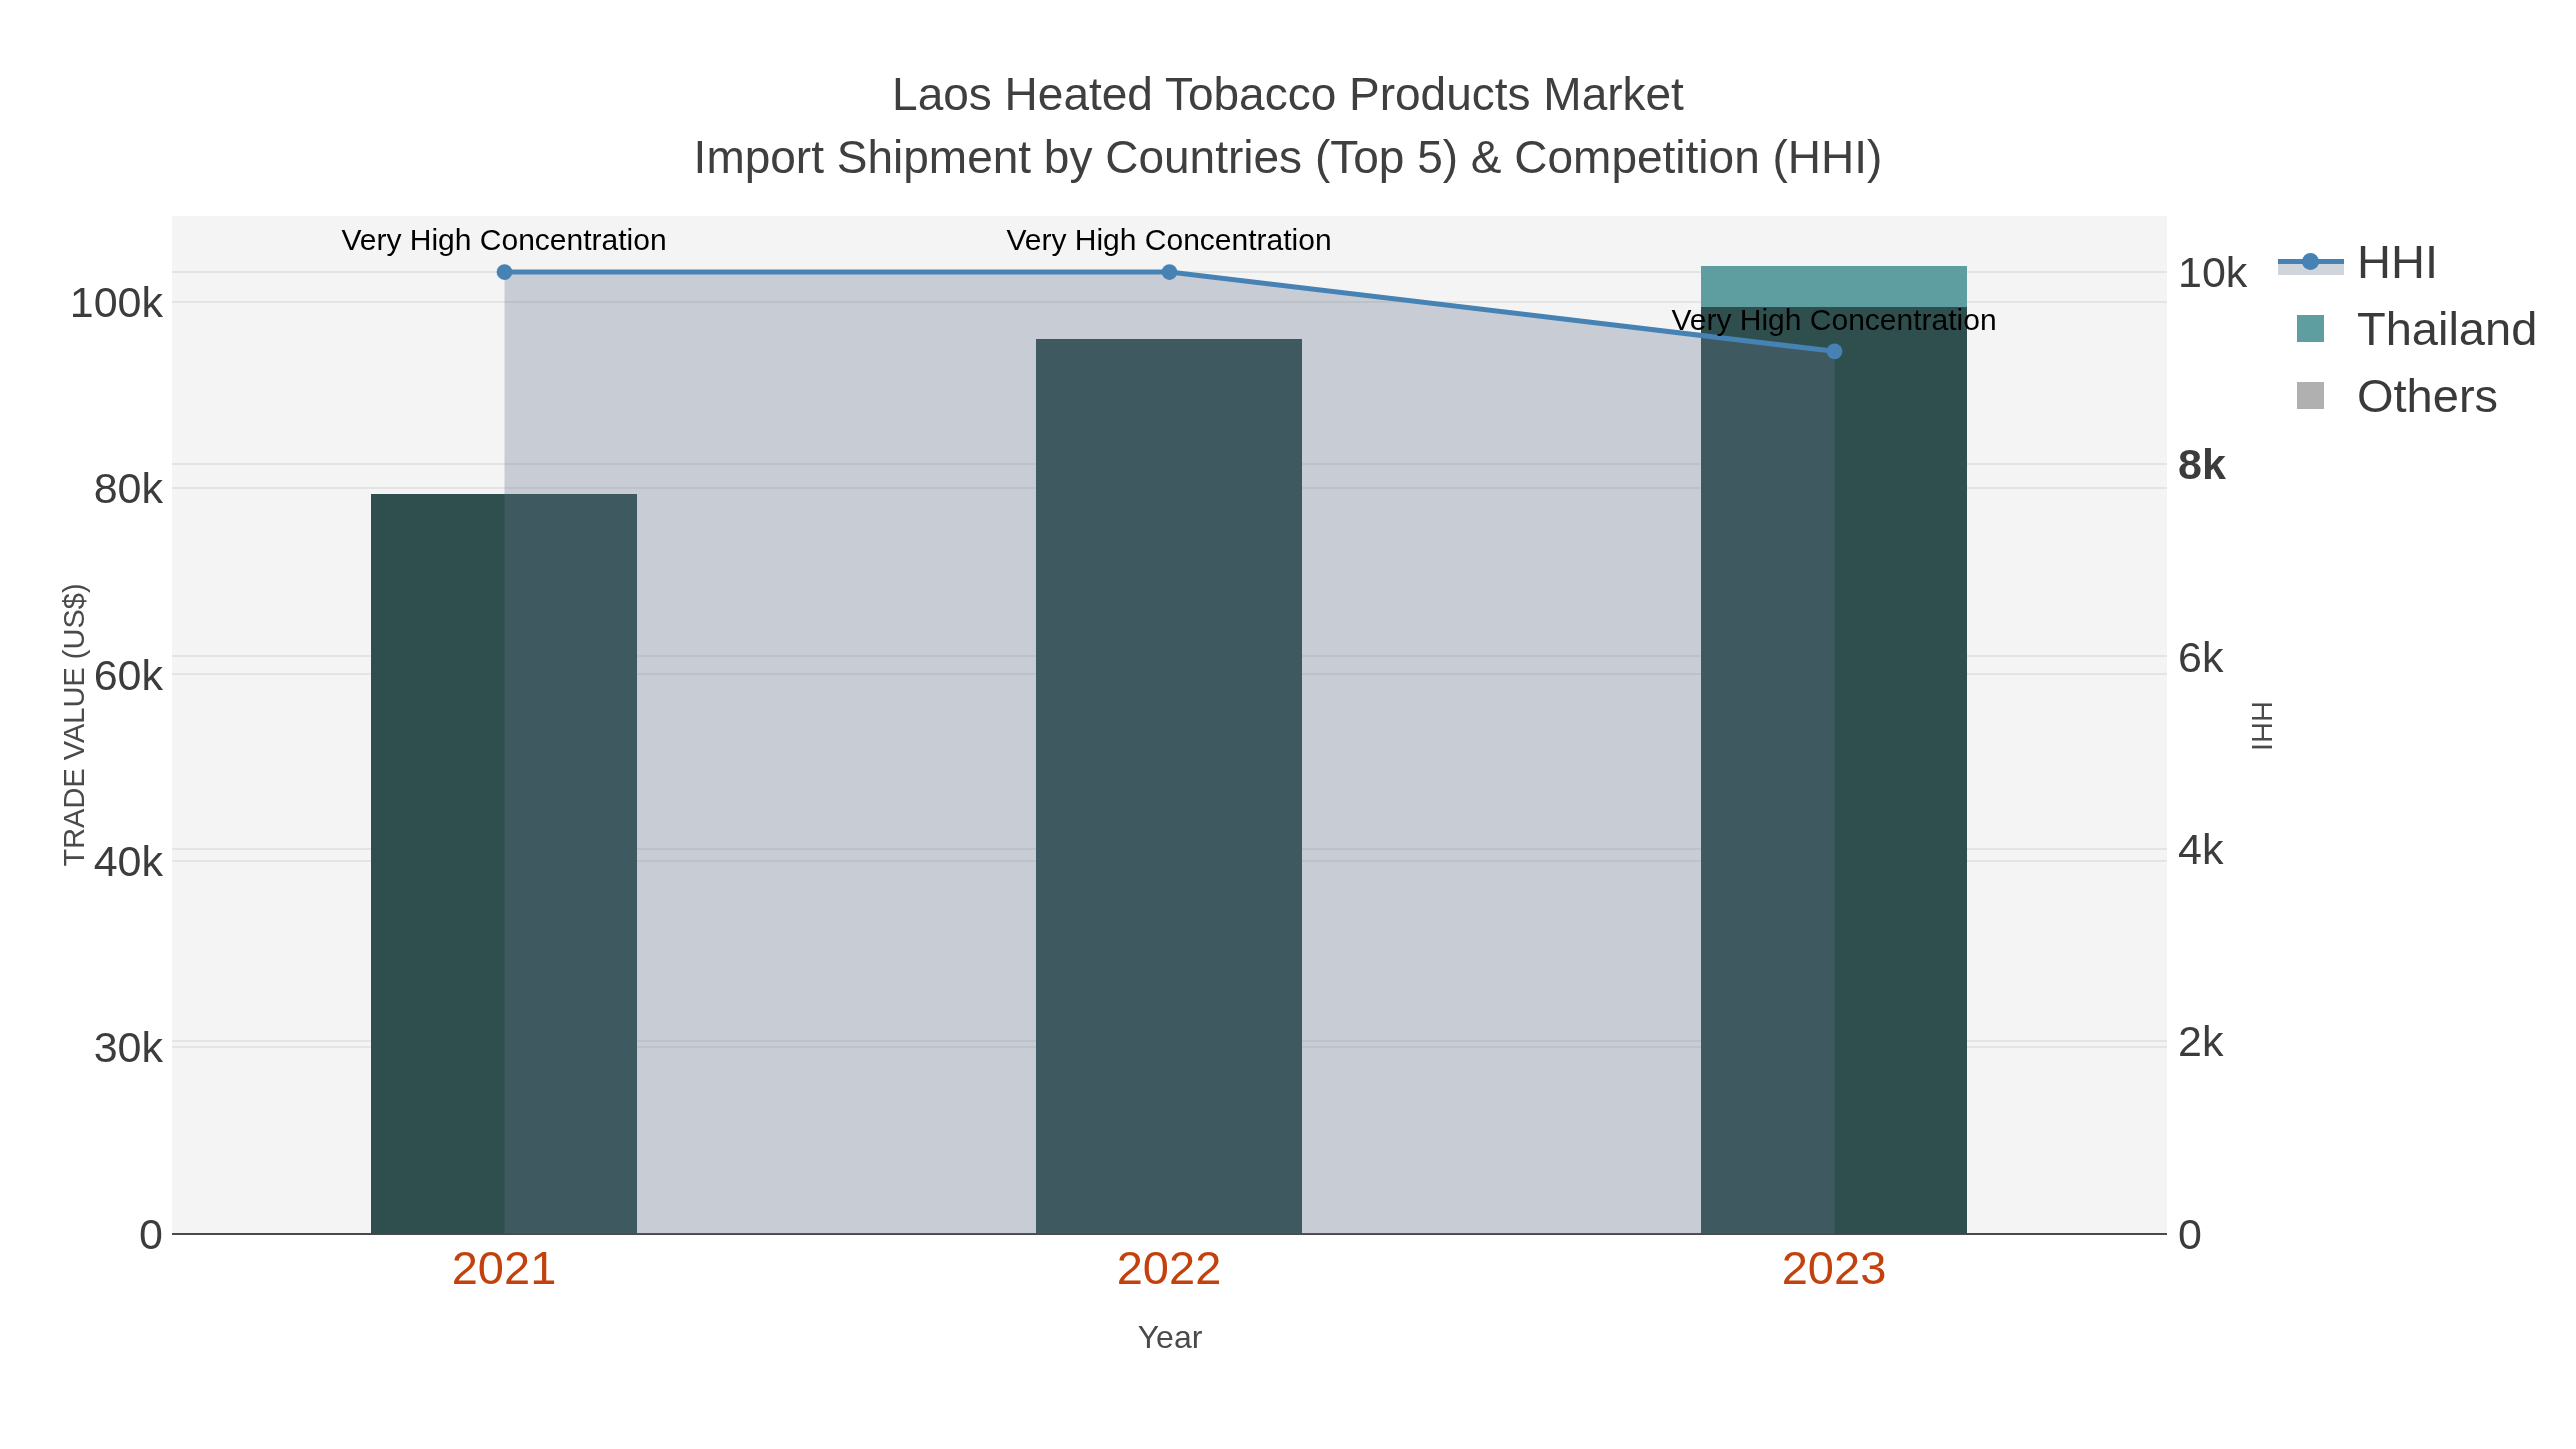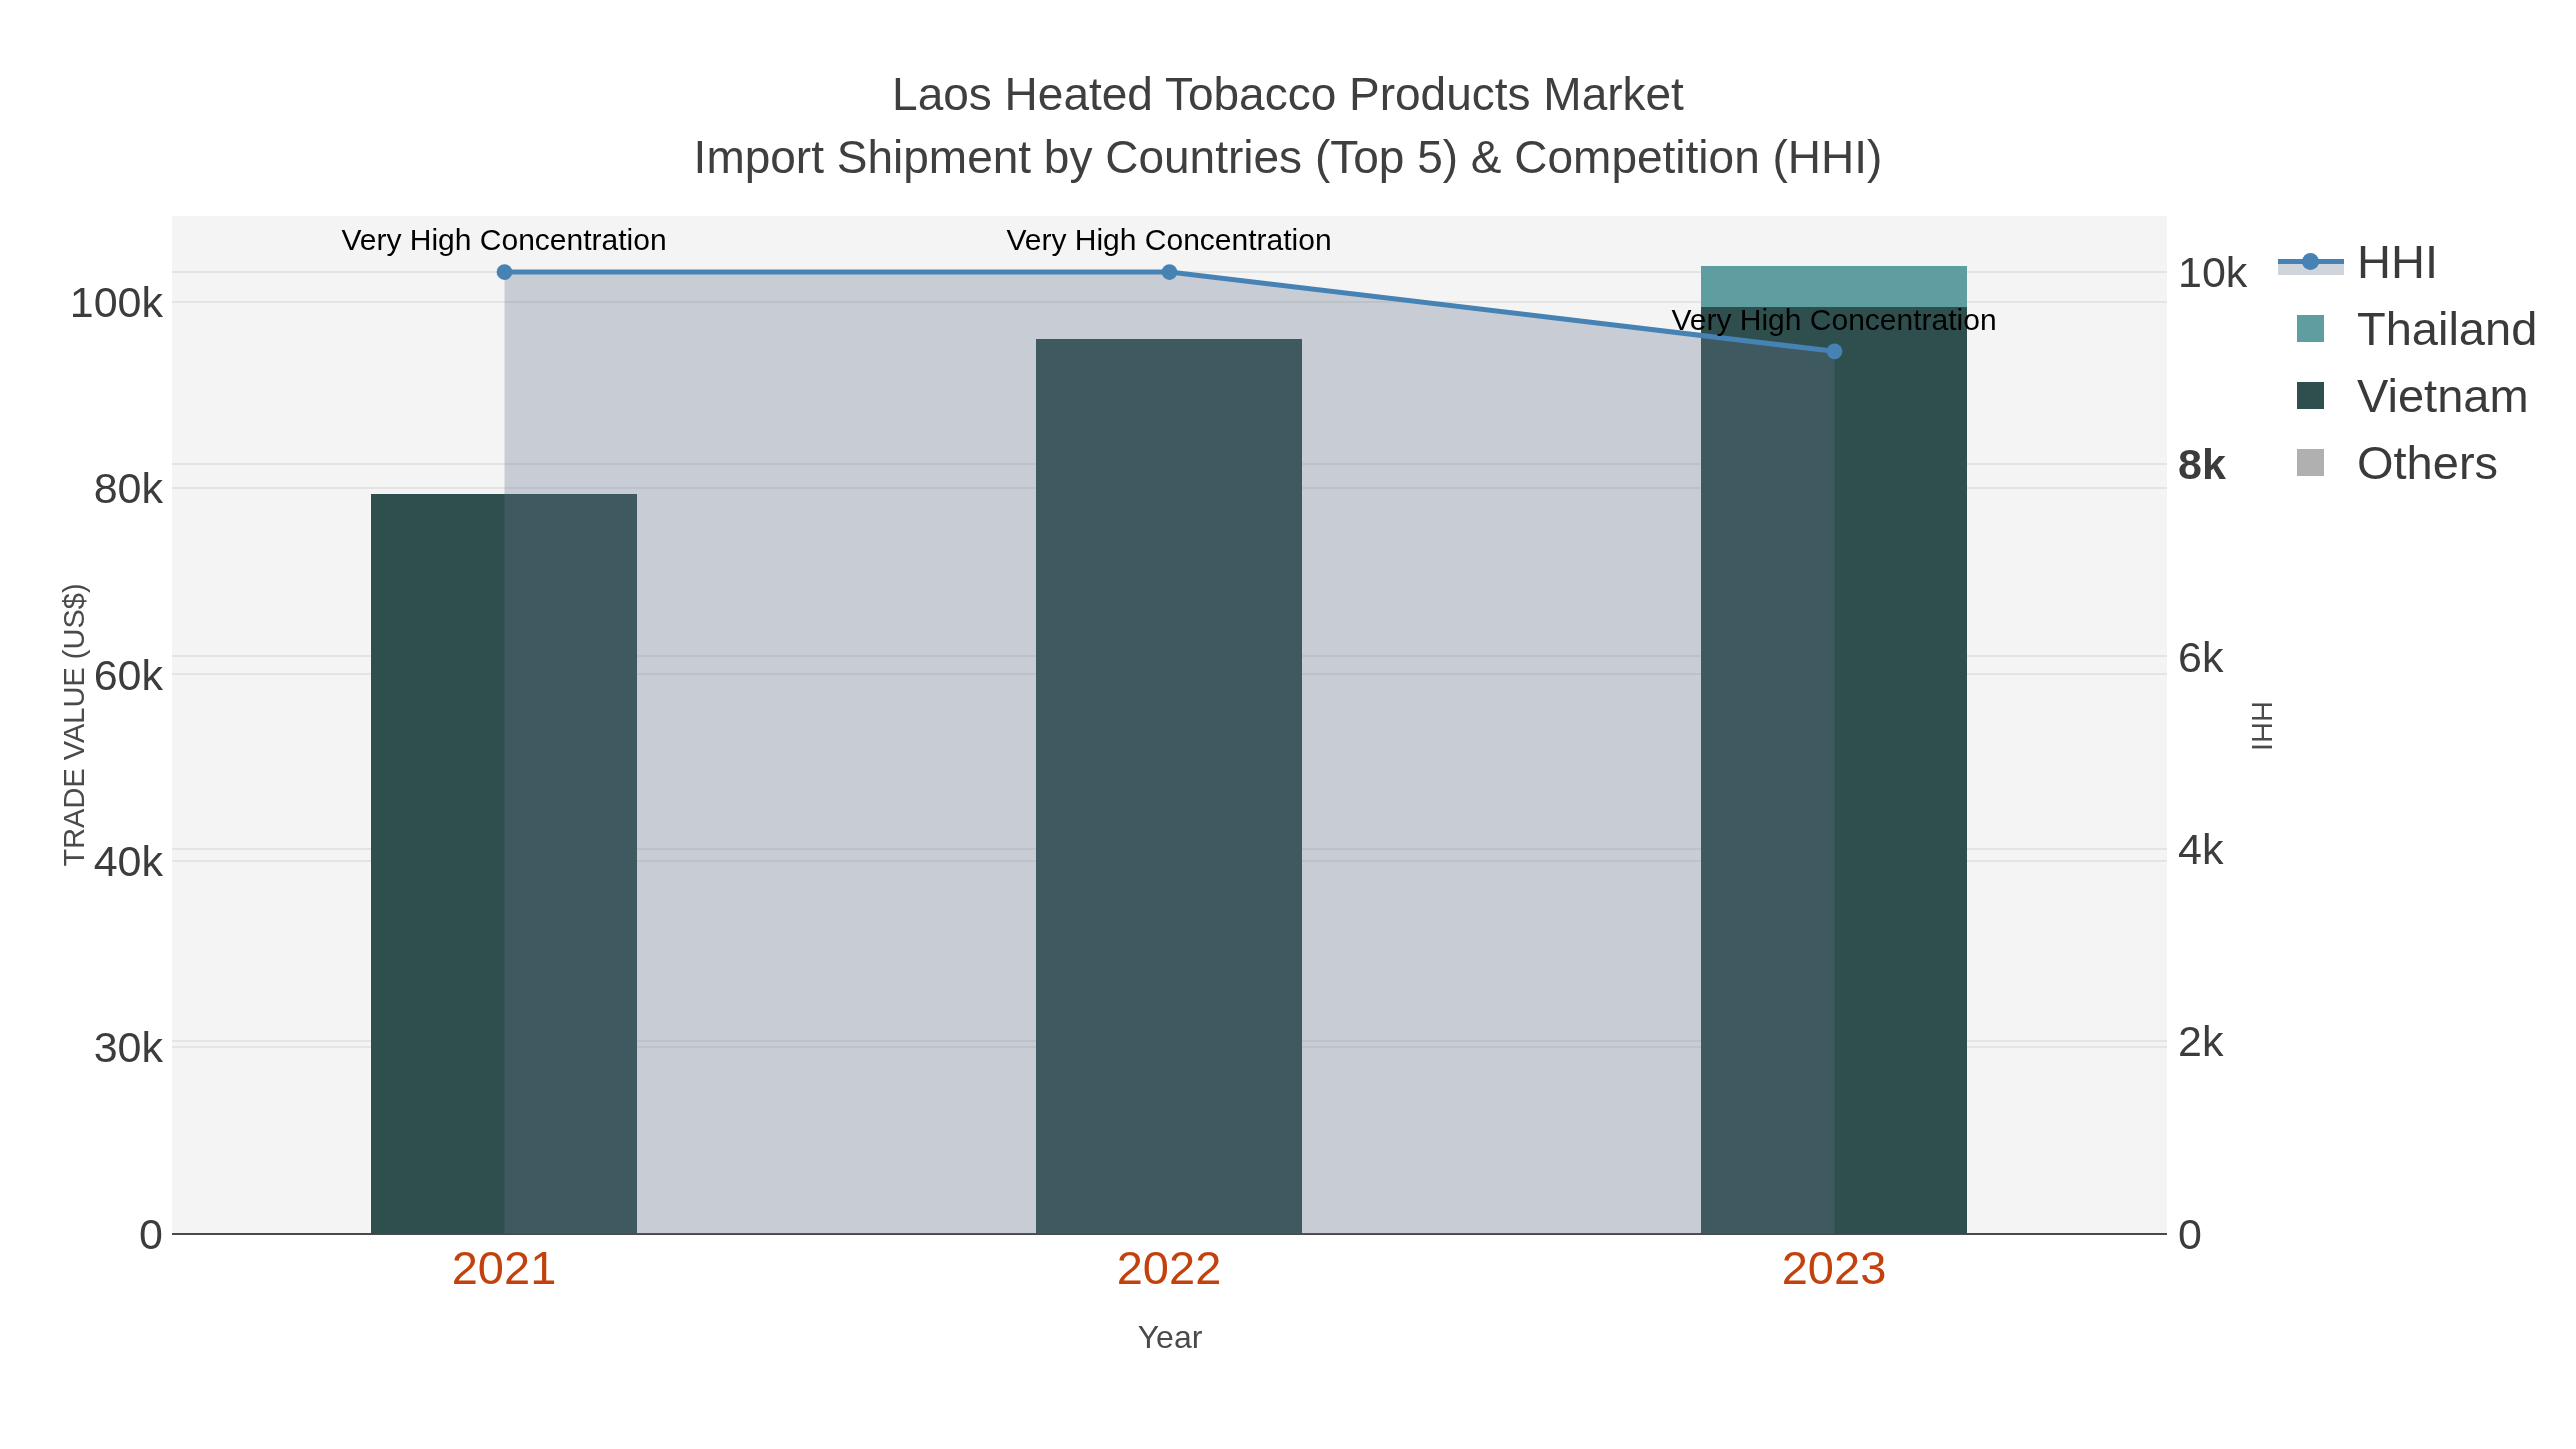--- a/index.html
+++ b/index.html
@@ -108,26 +108,20 @@
         <div class="legend-label">HHI</div>
       </div>
       <div class="legend-entry">
         <div class="legend-token">
           <div class="lg-square" style="background: rgb(95, 158, 160);"></div>
         </div>
         <div class="legend-label">Thailand</div>
       </div>
       <div class="legend-entry">
         <div class="legend-token">
-          <div class="lg-square" style="background: rgb(47, 79, 79);"></div>
-        </div>
-        <div class="legend-label">Vietnam</div>
-      </div>
-      <div class="legend-entry">
-        <div class="legend-token">
           <div class="lg-square" style="background: rgb(176, 176, 176);"></div>
         </div>
         <div class="legend-label">Others</div>
       </div>
     </div>
 <div class="ytick-left" style="top: 1234px;">0</div>
     <div class="ytick-left" style="top: 1047px;">30k</div>
     <div class="ytick-left" style="top: 861px;">40k</div>
     <div class="ytick-left" style="top: 675px;">60k</div>
     <div class="ytick-left" style="top: 488px;">80k</div>

